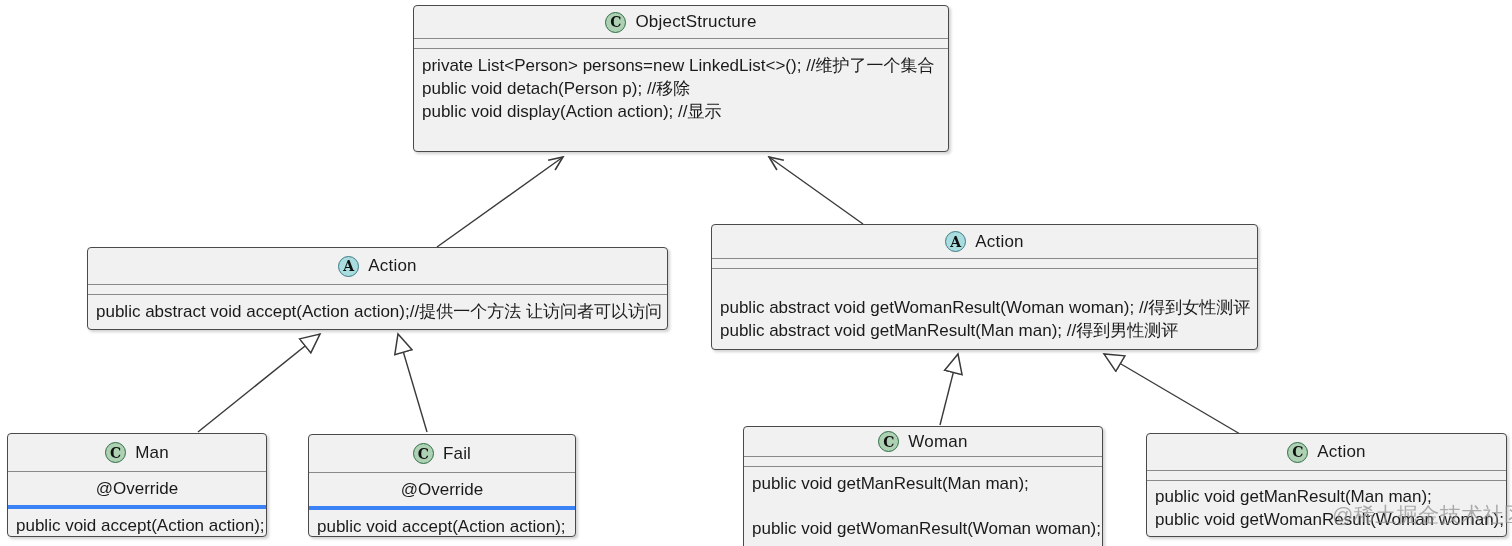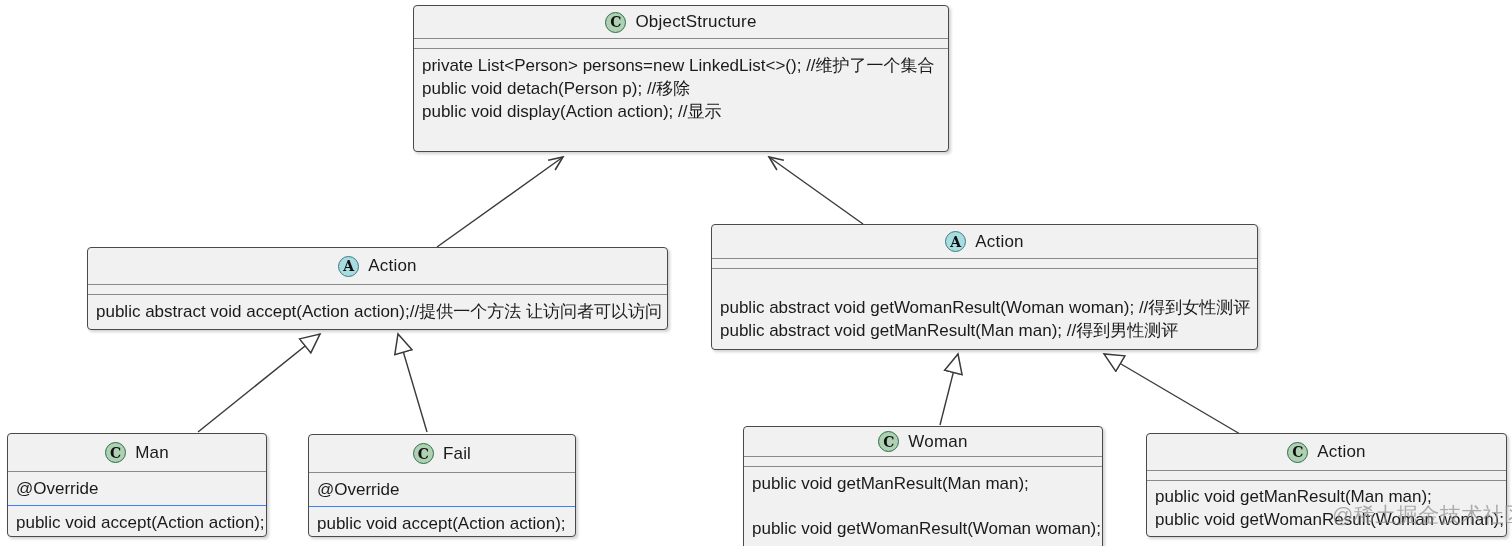--- a/index.html
+++ b/index.html
@@ -49,22 +49,23 @@
     flex: 0 0 auto;
   }
   .spot-c { background: #add1b2; border: 1.4px solid #2e6d46; }
   .spot-a { background: #a9dcdf; border: 1.4px solid #3c7a85; }
   .strip {
     height: 10px;
     border-bottom: 1px solid #8a8a8a;
     box-sizing: border-box;
   }
   .fields {
-    border-bottom: 1px solid #3b82f6;
+    border-bottom: 4px solid #3b82f6;
     box-sizing: border-box;
+    text-align: center;
   }
   .members, .fields { padding: 5px 8px; font-size: 17px; }
   .member { line-height: 23px; white-space: nowrap; }
   .member.gap { margin-top: 22px; }
   .watermark {
     position: absolute;
     z-index: 5;
     left: 1332px;
     top: 501px;
     font-size: 21px;

